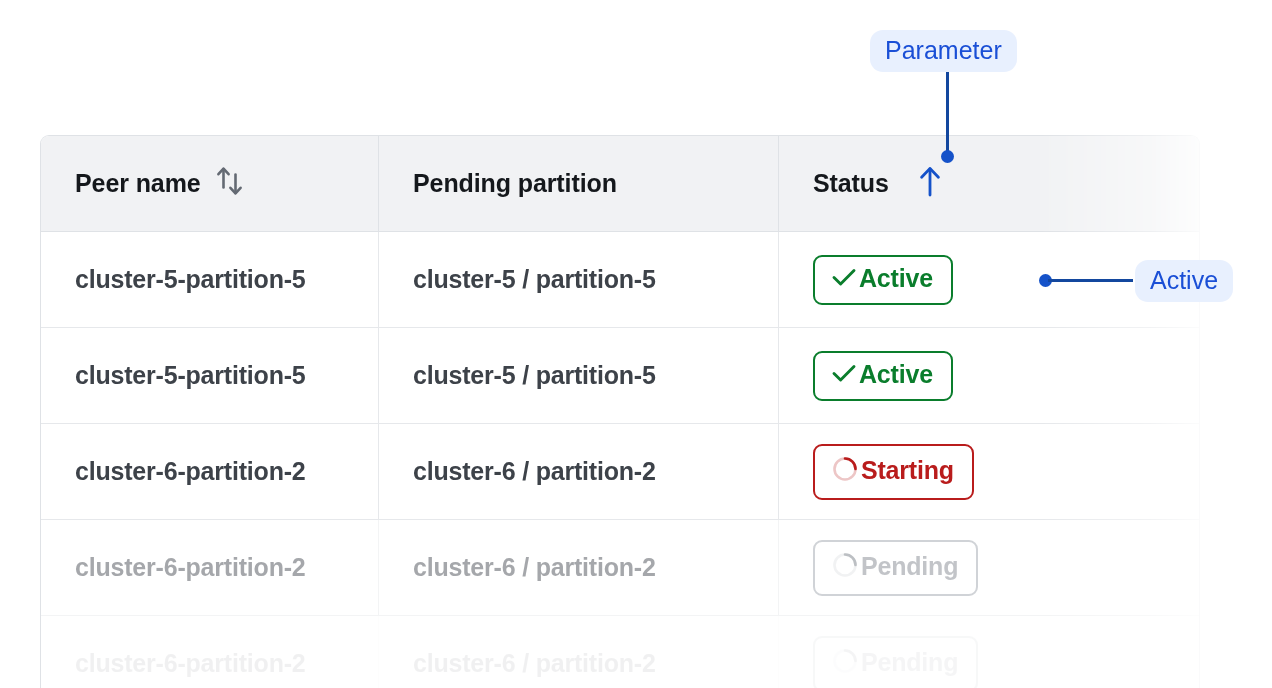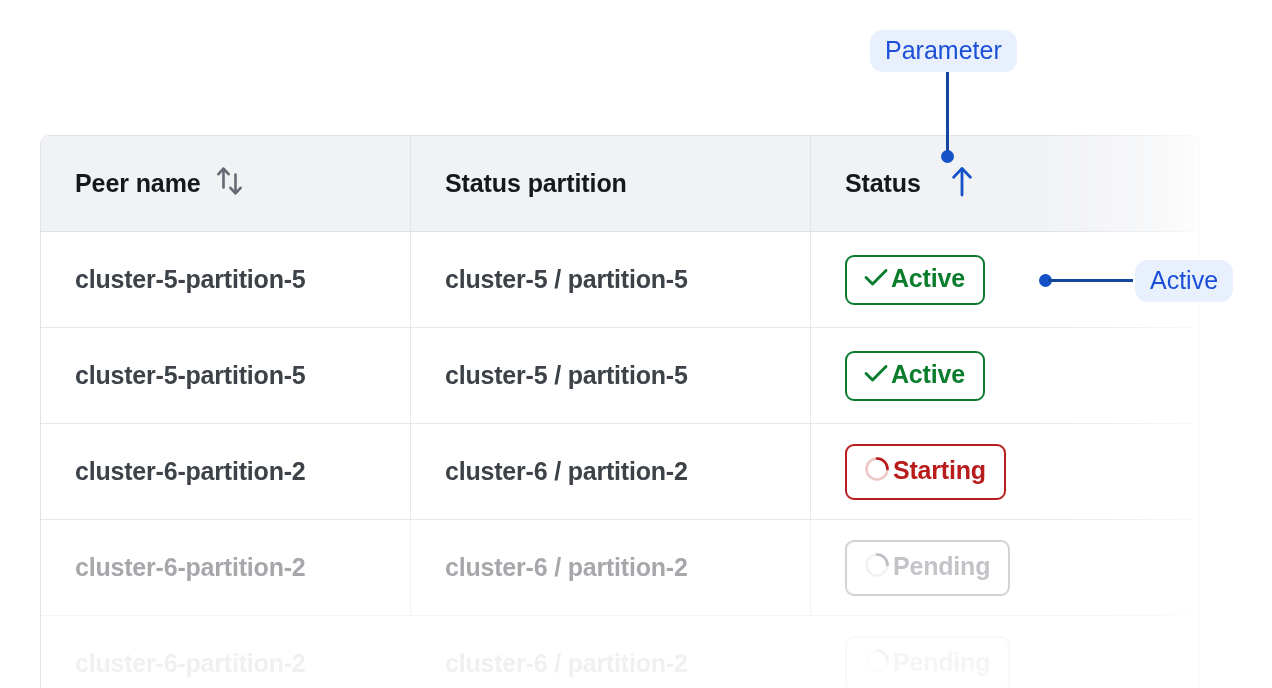--- a/index.html
+++ b/index.html
@@ -68,21 +68,21 @@
     border-top-right-radius: 8px;
   }
   .th {
     display: flex; align-items: center; gap: 14px;
     padding: 0 0 0 34px;
     font-size: 25px; font-weight: bold; color: #15181c;
     border-right: 1px solid #dfe2e6;
     letter-spacing: -0.1px;
   }
   .th:last-child { border-right: none; align-items: center; }
-  .col-1 { width: 370px; flex: none; }
+  .col-1 { width: 338px; flex: none; }
   .col-2 { width: 400px; flex: none; }
   .col-3 { flex: 1 1 auto; }
 
   .row {
     display: flex;
     height: 96px;
     border-bottom: 1px solid #e6e8eb;
     background: #fff;
   }
   .row.dim       { opacity: 0.46; }
@@ -134,21 +134,21 @@
             <svg width="30" height="34" viewBox="0 0 30 34" fill="none" xmlns="http://www.w3.org/2000/svg">
               <path d="M8.5 23.5 V5" stroke="#646a73" stroke-width="2.6" stroke-linecap="round"></path>
               <path d="M3.4 10.2 L8.5 4.6 L13.6 10.2" stroke="#646a73" stroke-width="2.6" stroke-linecap="round" stroke-linejoin="round"></path>
               <path d="M20.5 10.5 V29" stroke="#646a73" stroke-width="2.6" stroke-linecap="round"></path>
               <path d="M15.4 23.8 L20.5 29.4 L25.6 23.8" stroke="#646a73" stroke-width="2.6" stroke-linecap="round" stroke-linejoin="round"></path>
             </svg>
           </span>
         </div>
 
         <div class="th col-2">
-          <span>Status partition</span>
+          <span>Pending partition</span>
         </div>
 
         <div class="th col-3">
           <span>Status</span>
           <span class="sort-asc" style="margin-left:12px;">
             <svg width="30" height="34" viewBox="0 0 30 34" fill="none" xmlns="http://www.w3.org/2000/svg">
               <path d="M15 31 V5" stroke="#1552c9" stroke-width="2.8" stroke-linecap="round"></path>
               <path d="M6.6 13.2 L15 4.6 L23.4 13.2" stroke="#1552c9" stroke-width="2.8" stroke-linecap="round" stroke-linejoin="round"></path>
             </svg>
           </span>

